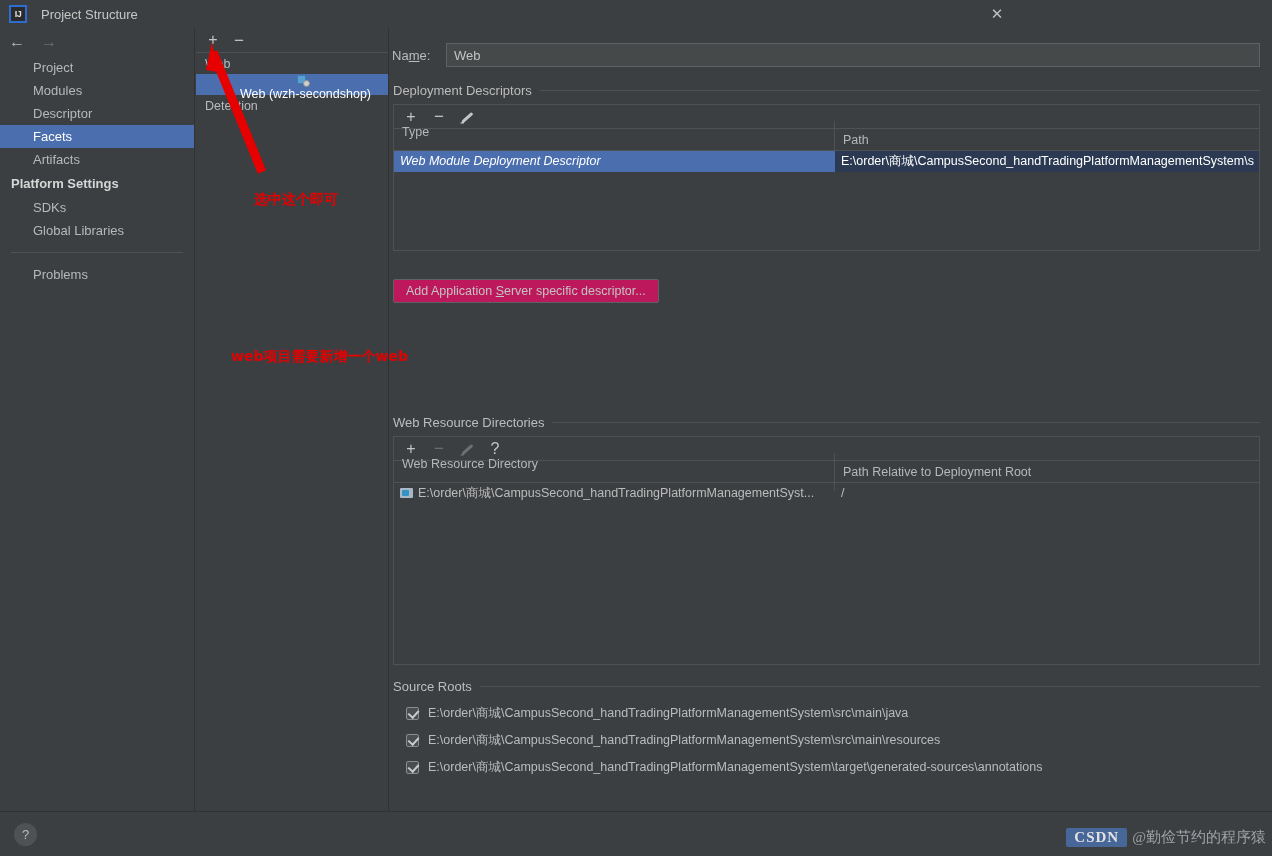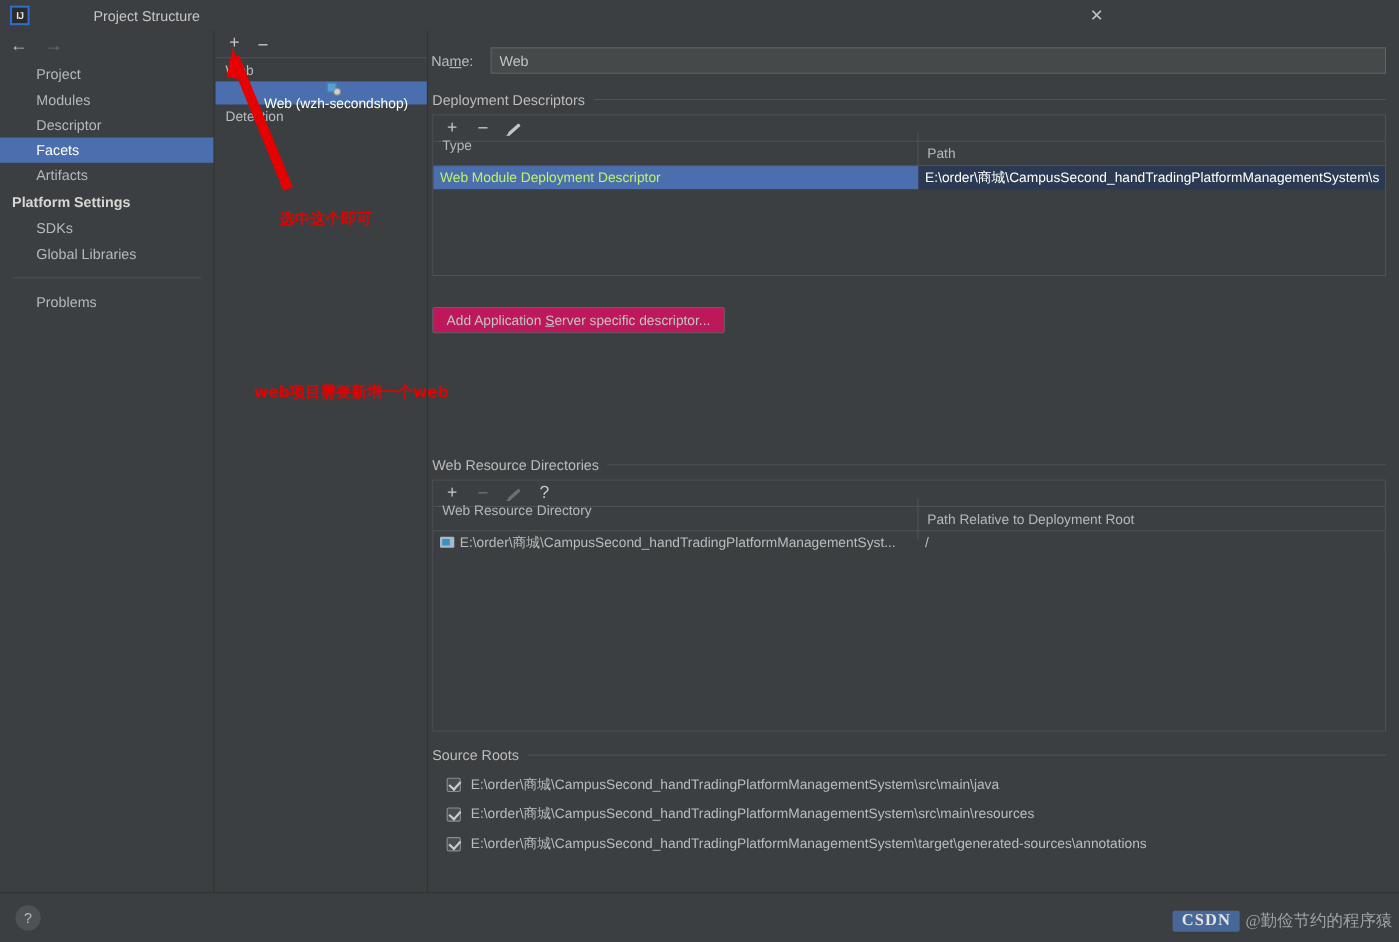--- a/index.html
+++ b/index.html
@@ -12,21 +12,21 @@
     font-size: 12.5px;
     color: #bbbbbb;
     -webkit-font-smoothing: antialiased;
   }
   #root { position: relative; width: 1272px; height: 856px; }
 
   
   .titlebar {
     position: absolute; left: 0; top: 0; width: 1020px; height: 28px;
     background: #3c3f41;
-    display: flex; align-items: center; gap: 44px;
+    display: flex; align-items: center;
   }
   .ij-logo {
     width: 18px; height: 18px; margin-left: 9px;
     border: 2px solid #2d6cd0; background: #2b2b2b;
     display: flex; align-items: center; justify-content: center;
     font-size: 9px; font-weight: bold; color: #e0e0e0;
     letter-spacing: -0.5px; line-height: 1;
   }
   .ij-logo i { font-style: normal; display:block; }
   .title-text {
@@ -138,21 +138,21 @@
   }
 
   .tbl-head {
     display: flex; height: 22px; align-items: center;
     background: #3c3f41; border-bottom: 1px solid #4f5254;
     font-size: 12.5px; color: #b5b8ba;
   }
   .tbl-head .c1 { width: 441px; padding-left: 8px; border-right: 1px solid #4f5254; height:38px; line-height:22px;}
   .tbl-head .c2 { flex: 1; padding-left: 8px; height:22px; line-height:22px;}
   .tbl-row { display: flex; height: 21px; align-items: center; font-size: 12.5px; }
-  .tbl-row.selected .c1 { background: #4b6eaf; color: #bef264; }
+  .tbl-row.selected .c1 { background: #4b6eaf; color: #ffffff; font-style: italic; }
   .tbl-row.selected .c2 { background: #2b3a52; color: #ffffff; }
   .tbl-row .c1 { width: 441px; padding-left: 6px; height: 21px; line-height: 21px;
                  overflow:hidden; white-space:nowrap; }
   .tbl-row .c2 { flex: 1; padding-left: 6px; height: 21px; line-height: 21px;
                  overflow:hidden; white-space:nowrap; }
   .tbl-body-fill { height: 78px; background: #3c3f41; }
 
   .btn {
     margin: 28px 0 0 3px; height: 24px; padding: 0 12px;
     background: #be185d; border: 1px solid #5e6264; color: #c3c3c3;

